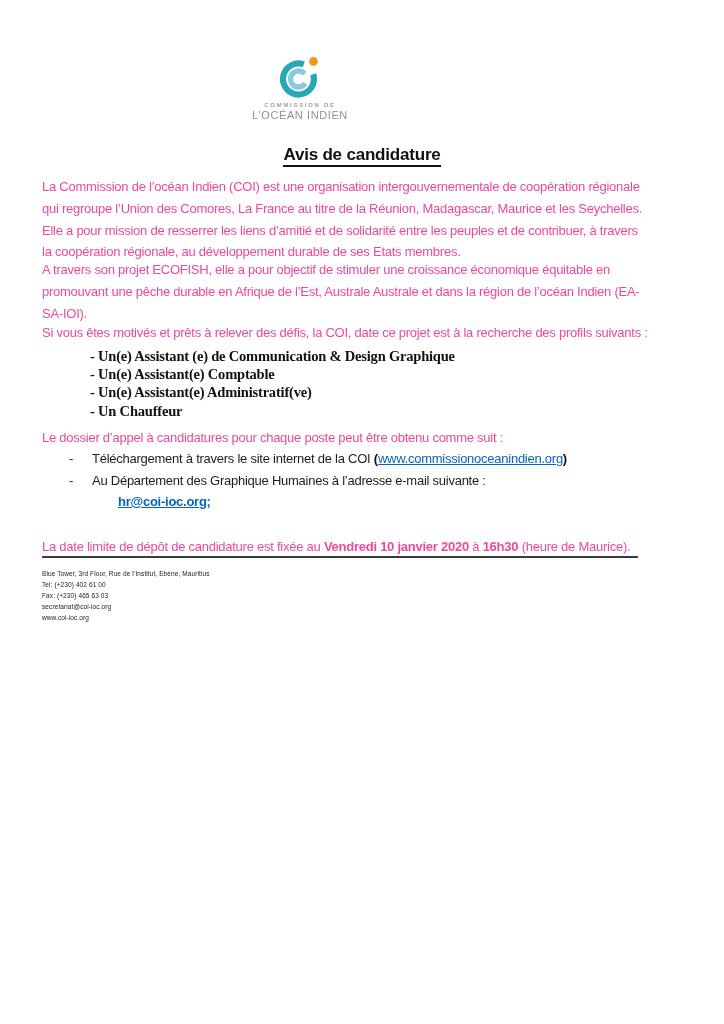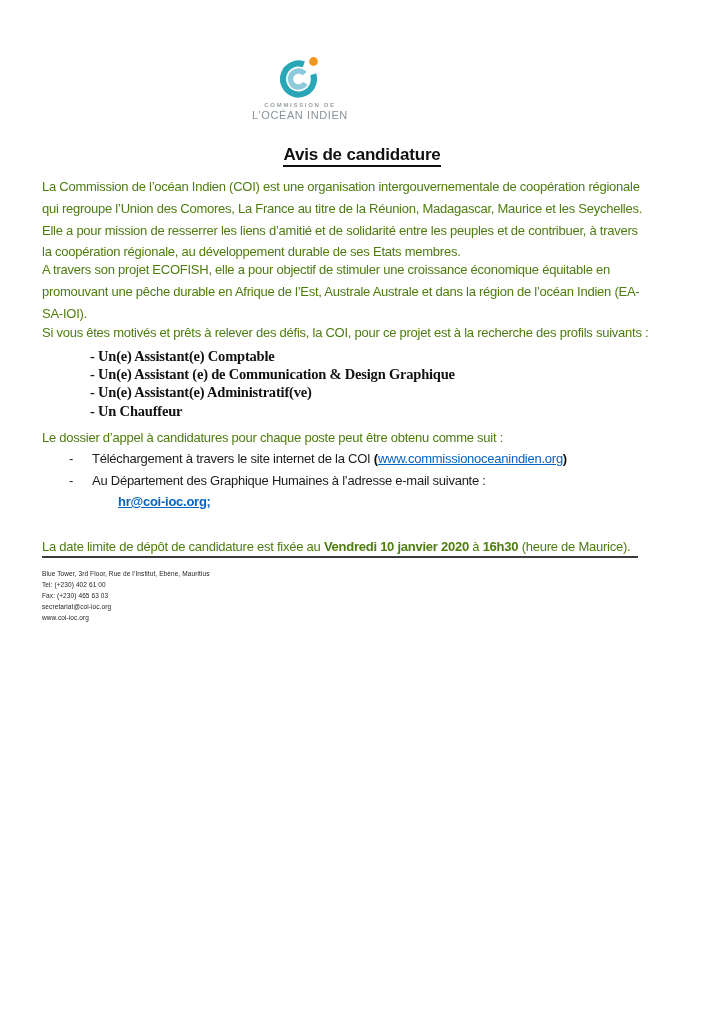--- a/index.html
+++ b/index.html
@@ -15,21 +15,21 @@
   
   .doc-title { position:absolute; top:145px; left:0; width:724px; text-align:center; }
   .doc-title span {
     font-size:17px; font-weight:bold; color:#111;
     border-bottom:2px solid #111; padding-bottom:1px; letter-spacing:-0.2px;
   }
   
   .para {
     position:absolute; left:42px; width:682px;
     font-size:13px; line-height:21.8px; letter-spacing:-0.25px;
-    white-space:pre-line; color:#4d7c0f;
+    white-space:pre-line; color:#ec4899;
   }
   .p1 { top:176px; }
   .p2 { top:259px; }
   .p3 { top:322px; }
   
   .positions { position:absolute; left:90px; top:347px; width:600px;
     font-family:"Liberation Serif", serif; font-weight:bold;
     font-size:14.5px; line-height:18.2px; color:#111; letter-spacing:-0.2px; }
   
   .dossier-intro { top:427px; }
@@ -70,25 +70,25 @@
     <span>Avis de candidature</span>
   </div>
 
   <div class="para p1">La Commission de l’océan Indien (COI) est une organisation intergouvernementale de coopération régionale
 qui regroupe l’Union des Comores, La France au titre de la Réunion, Madagascar, Maurice et les Seychelles.
 Elle a pour mission de resserrer les liens d’amitié et de solidarité entre les peuples et de contribuer, à travers
 la coopération régionale, au développement durable de ses Etats membres.</div>
   <div class="para p2">A travers son projet ECOFISH, elle a pour objectif de stimuler une croissance économique équitable en
 promouvant une pêche durable en Afrique de l’Est, Australe Australe et dans la région de l’océan Indien (EA-
 SA-IOI).</div>
-  <div class="para p3">Si vous êtes motivés et prêts à relever des défis, la COI, pour ce projet est à la recherche des profils suivants :</div>
+  <div class="para p3">Si vous êtes motivés et prêts à relever des défis, la COI, date ce projet est à la recherche des profils suivants :</div>
 
   <div class="positions">
+    <div>- Un(e) Assistant (e) de Communication &amp; Design Graphique</div>
     <div>- Un(e) Assistant(e) Comptable</div>
-    <div>- Un(e) Assistant (e) de Communication &amp; Design Graphique</div>
     <div>- Un(e) Assistant(e) Administratif(ve)</div>
     <div>- Un Chauffeur</div>
   </div>
 
   <div class="para dossier-intro">Le dossier d’appel à candidatures pour chaque poste peut être obtenu comme suit :</div>
 
   <div class="dash-item b1">
     <span class="dash">-</span>
     <span>Téléchargement à travers le site internet de la COI </span><span class="bold-paren">(</span><a class="doc-link">www.commissionoceanindien.org</a><span class="bold-paren">)</span>
   </div>

